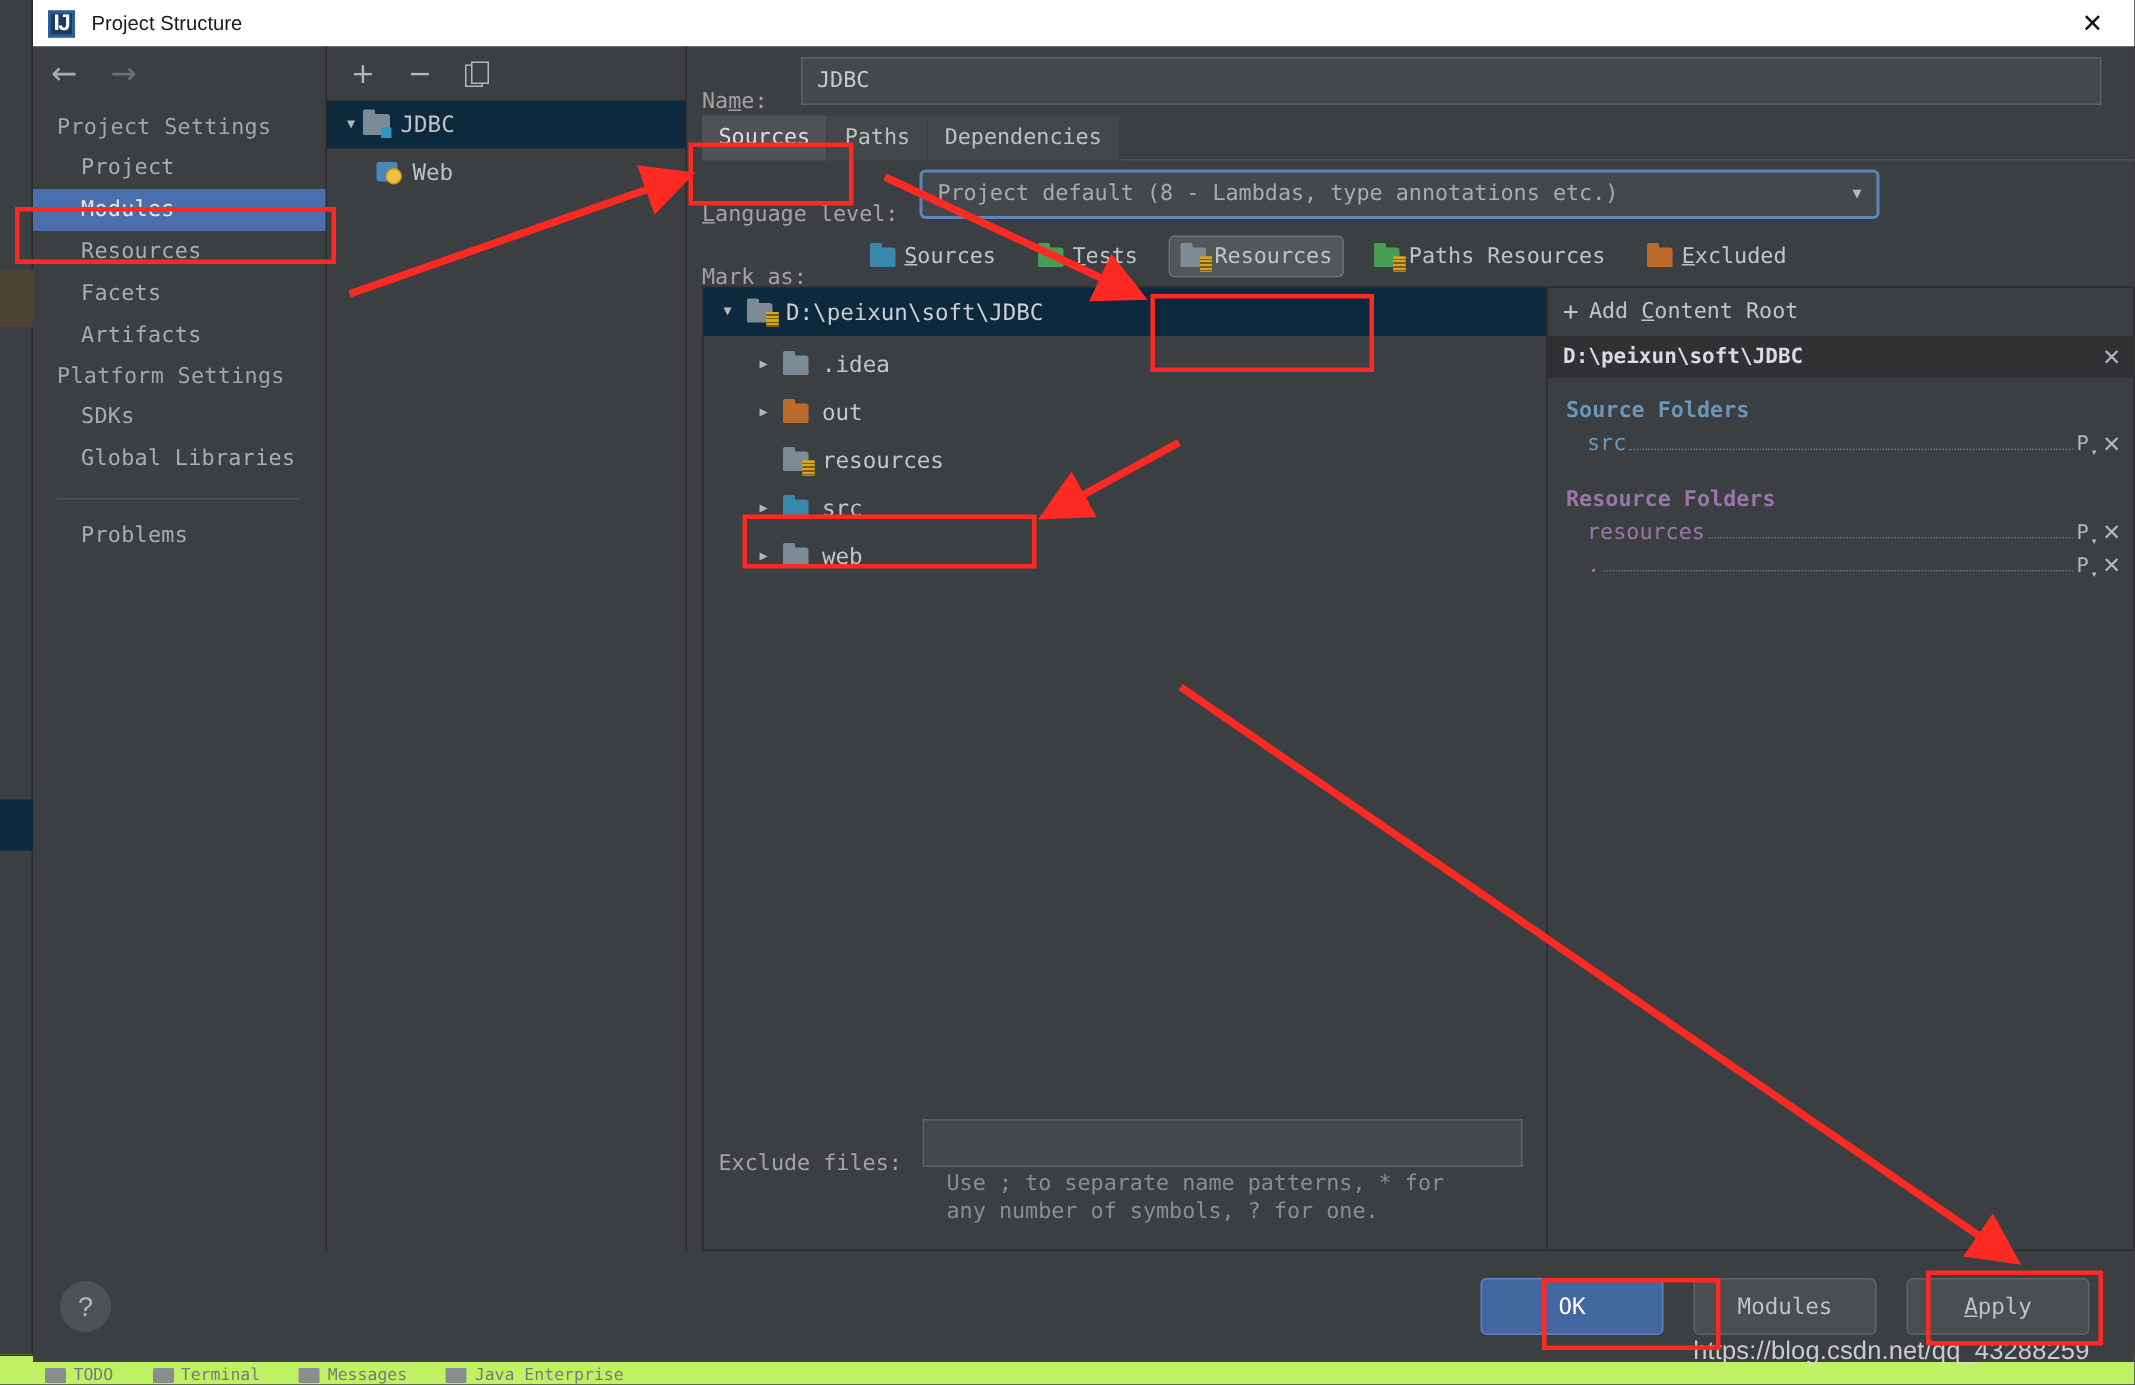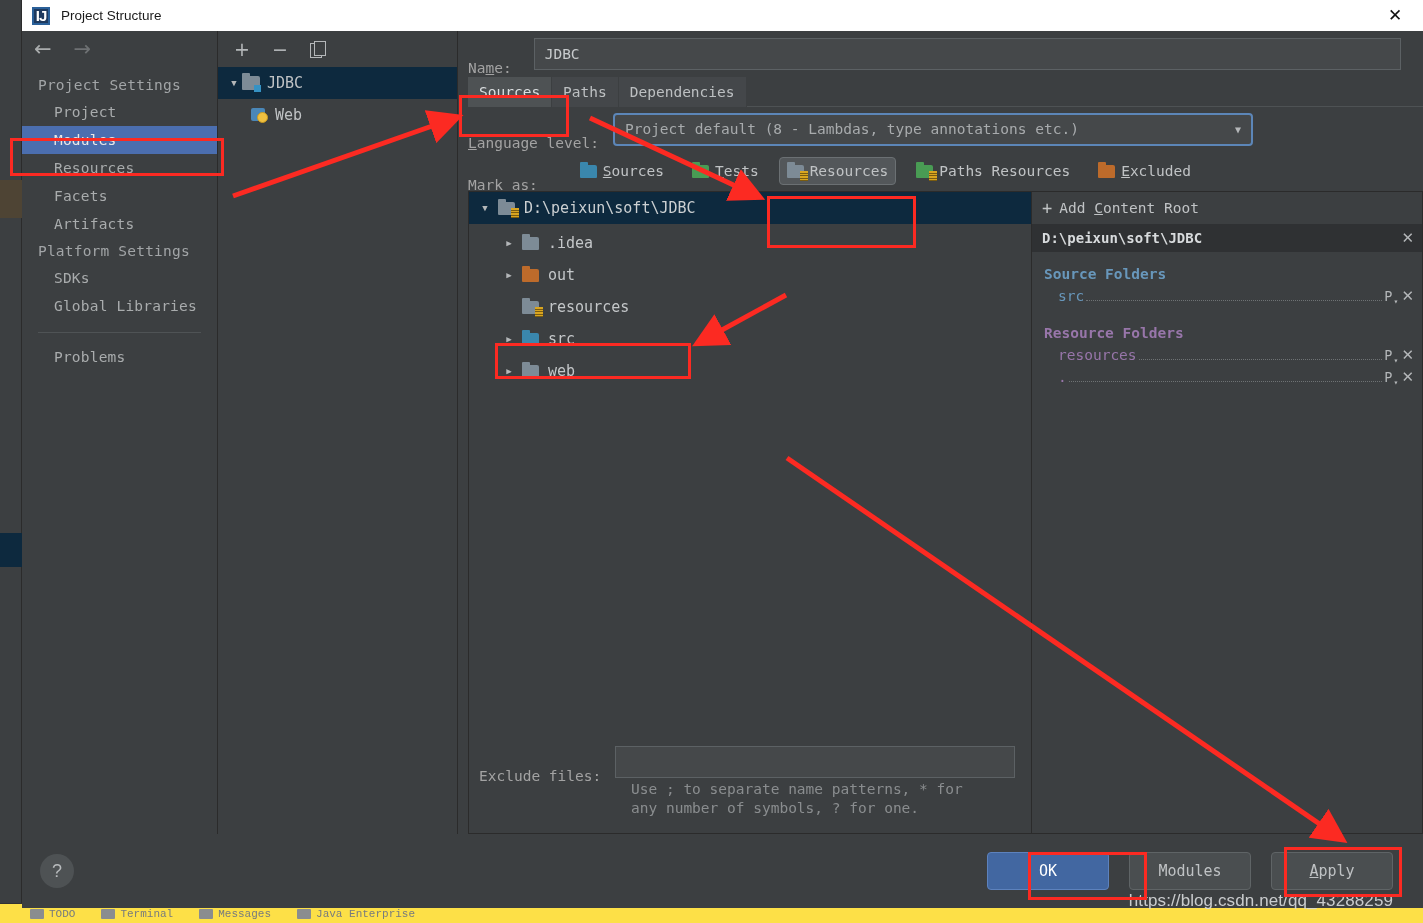--- a/index.html
+++ b/index.html
@@ -22,21 +22,21 @@
       #4a4a4a 1100px, #4a4a4a 1150px,
       #6b6b6b 1150px, #6b6b6b 1180px,
       #3c3f41 1180px, #3c3f41 1210px,
       #8a6b4a 1210px, #8a6b4a 1245px,
       #5a5a5a 1245px, #5a5a5a 1290px,
       #4CAF50 1290px, #4CAF50 1345px,
       #e8e8e8 1345px, #e8e8e8 1380px,
       #4CAF50 1380px, #4CAF50 1400px,
       #3c3f41 1400px); }
   .ide-chevron { position:absolute; right:24px; top:2px; color:#111; font-size:11px; }
-  .ide-bottom-bar { position:absolute; left:0; bottom:0; width:1423px; height:20px; background:#fde047; border-top:1px solid #323232; display:flex; align-items:center; gap:26px; padding-left:30px;font-family:Liberation Mono, monospace; }
+  .ide-bottom-bar { position:absolute; left:0; bottom:0; width:1423px; height:20px; background:#bef264; border-top:1px solid #323232; display:flex; align-items:flex-end; gap:26px; padding-left:30px; }
   .ide-bottom-item { font-size:11px; color:#777b7e; display:flex; align-items:center; gap:5px; white-space:nowrap; }
   .ide-bottom-icon { width:14px; height:10px; background:#8a8d8f; border-radius:1px; display:inline-block; }
 
   
   .dialog { position:absolute; left:22px; top:0px; width:1401px; height:908px; background:#3c3f41; display:flex; flex-direction:column; }
   .titlebar { height:31px; background:#ffffff; display:flex; align-items:center; padding:0 8px 0 10px; flex:0 0 auto; }
   .title-icon { width:18px; height:18px; background:#1e3a5f; border:2px solid #2a6099; display:flex; align-items:center; justify-content:center; color:#fff; font-size:15px; font-weight:bold; font-family:"Liberation Sans",sans-serif; letter-spacing:-1px; flex:0 0 auto; }
   .title-text { margin-left:11px; font-family:"Liberation Sans",sans-serif; font-size:13.5px; color:#1a1a1a; }
   .title-close { margin-left:auto; width:40px; height:30px; display:flex; align-items:center; justify-content:center; font-size:17px; color:#111; font-family:"Liberation Sans",sans-serif; }
 

